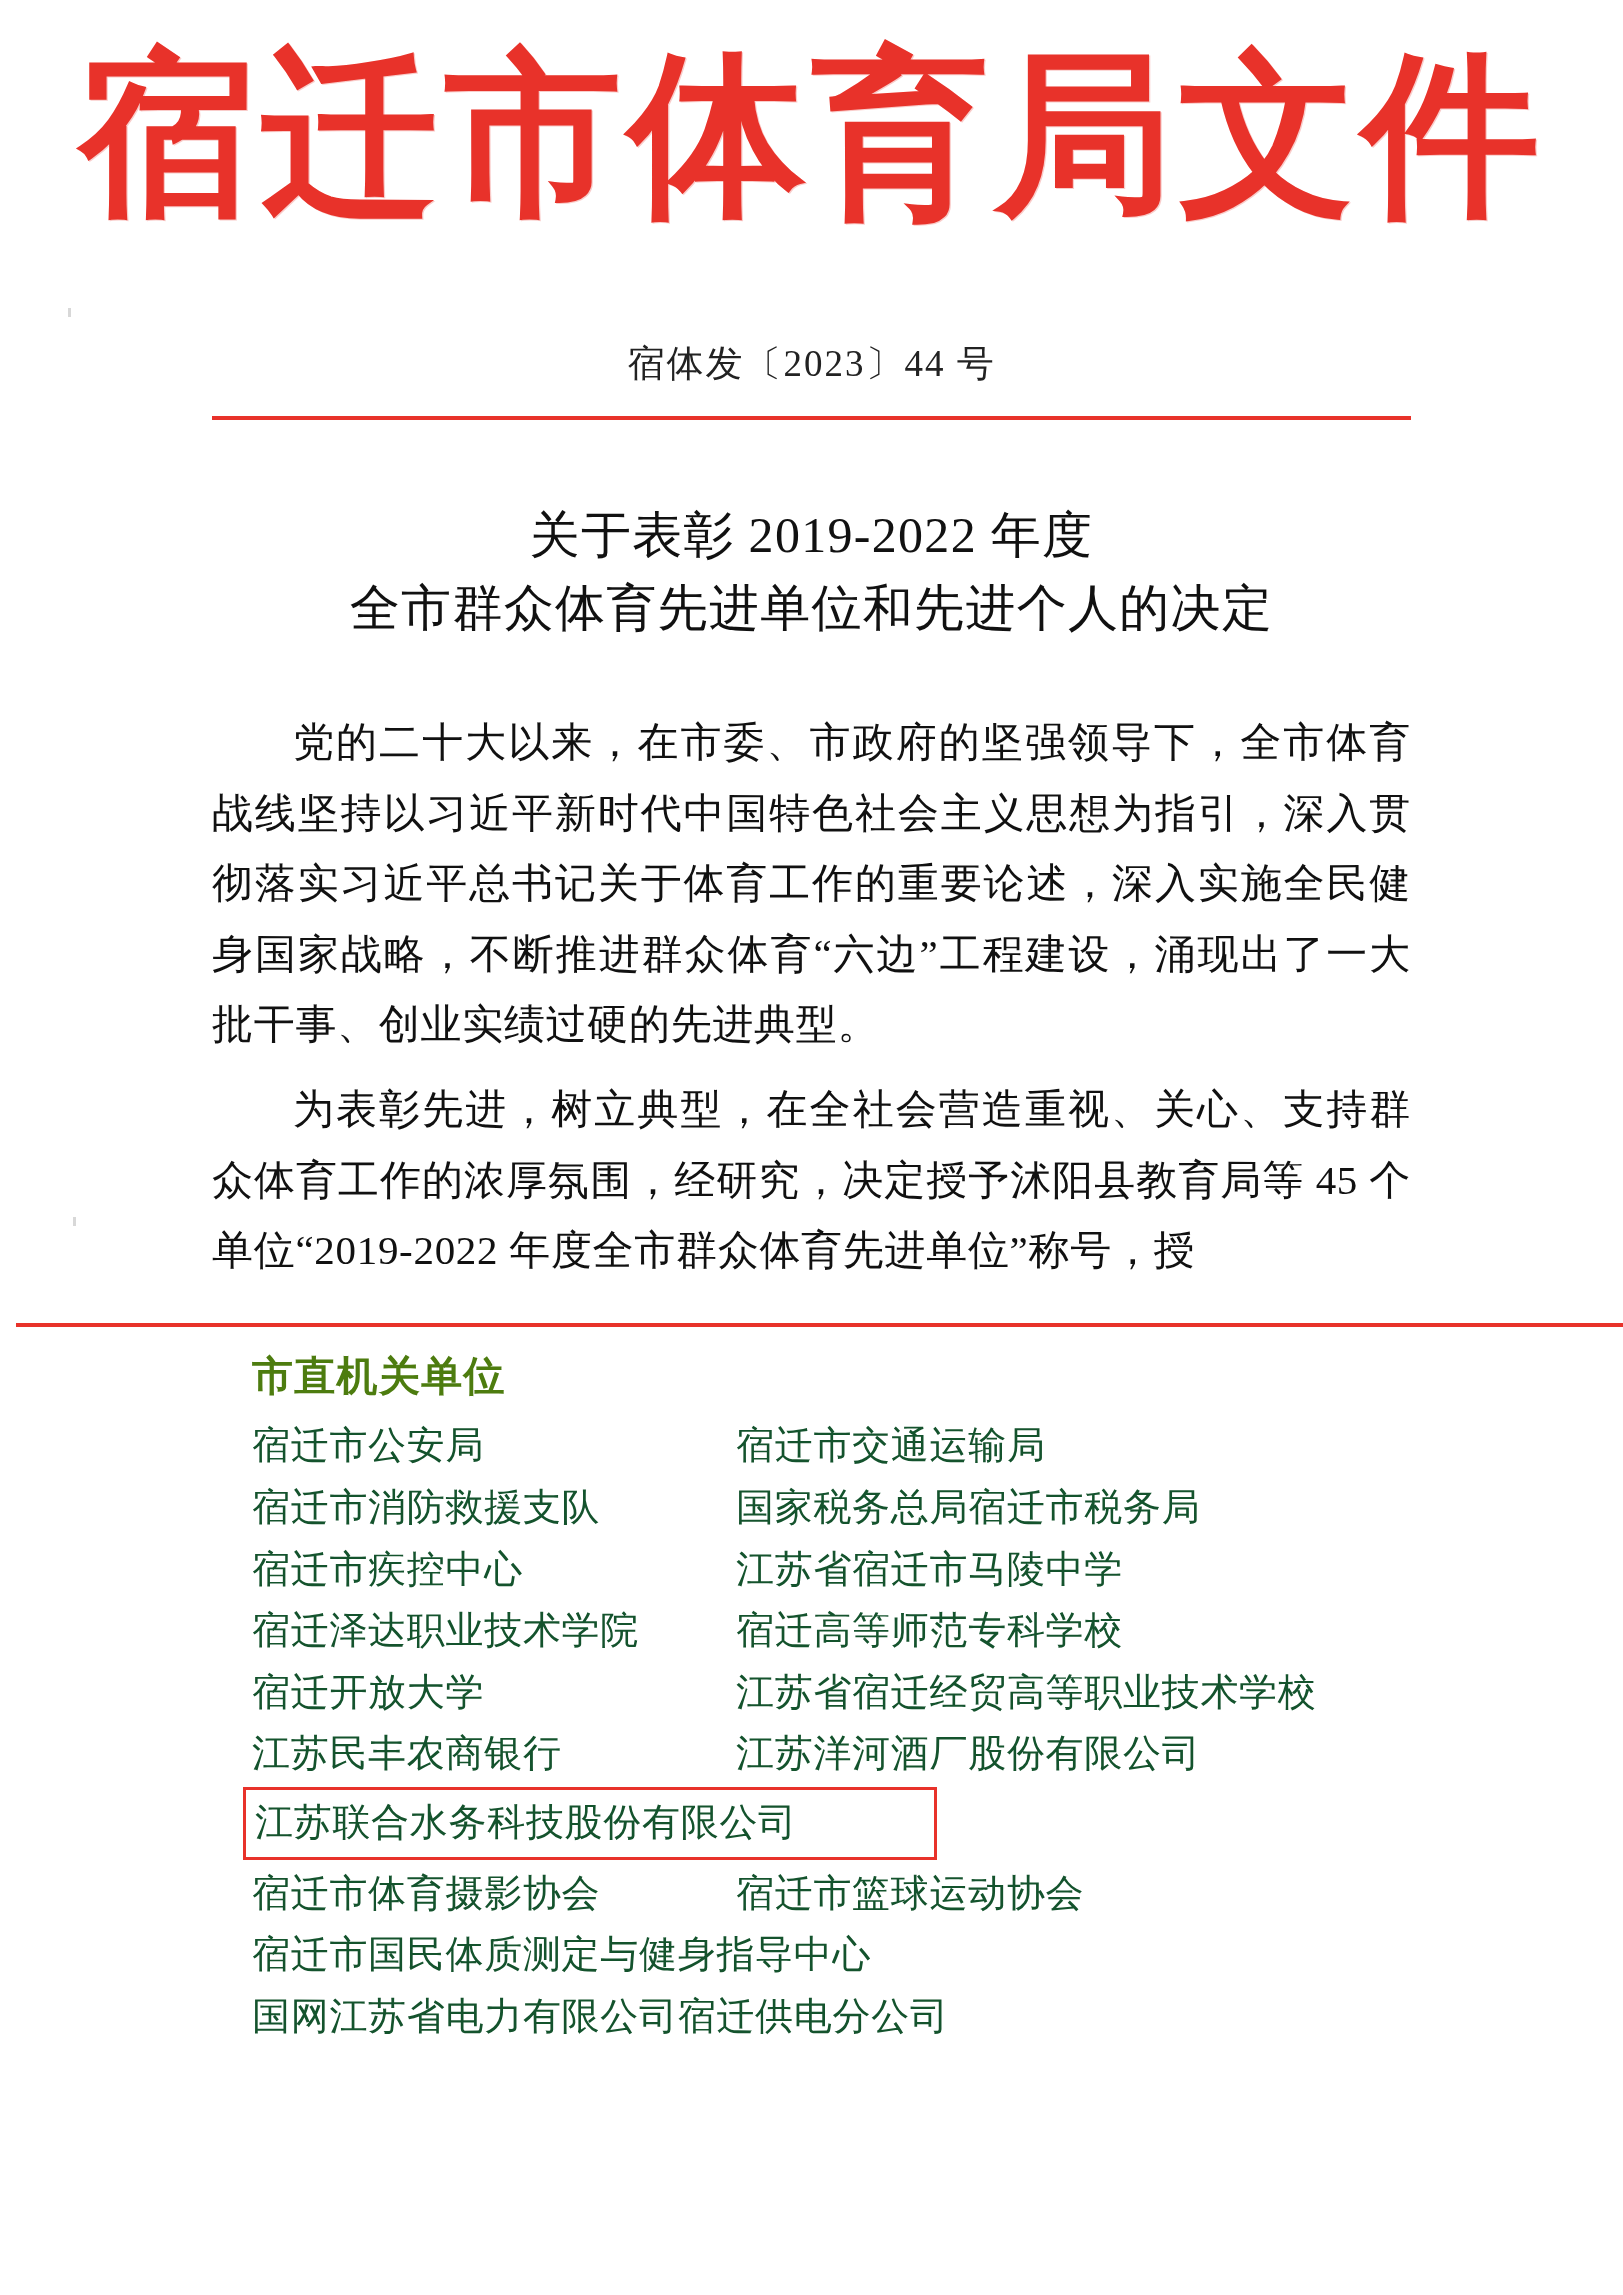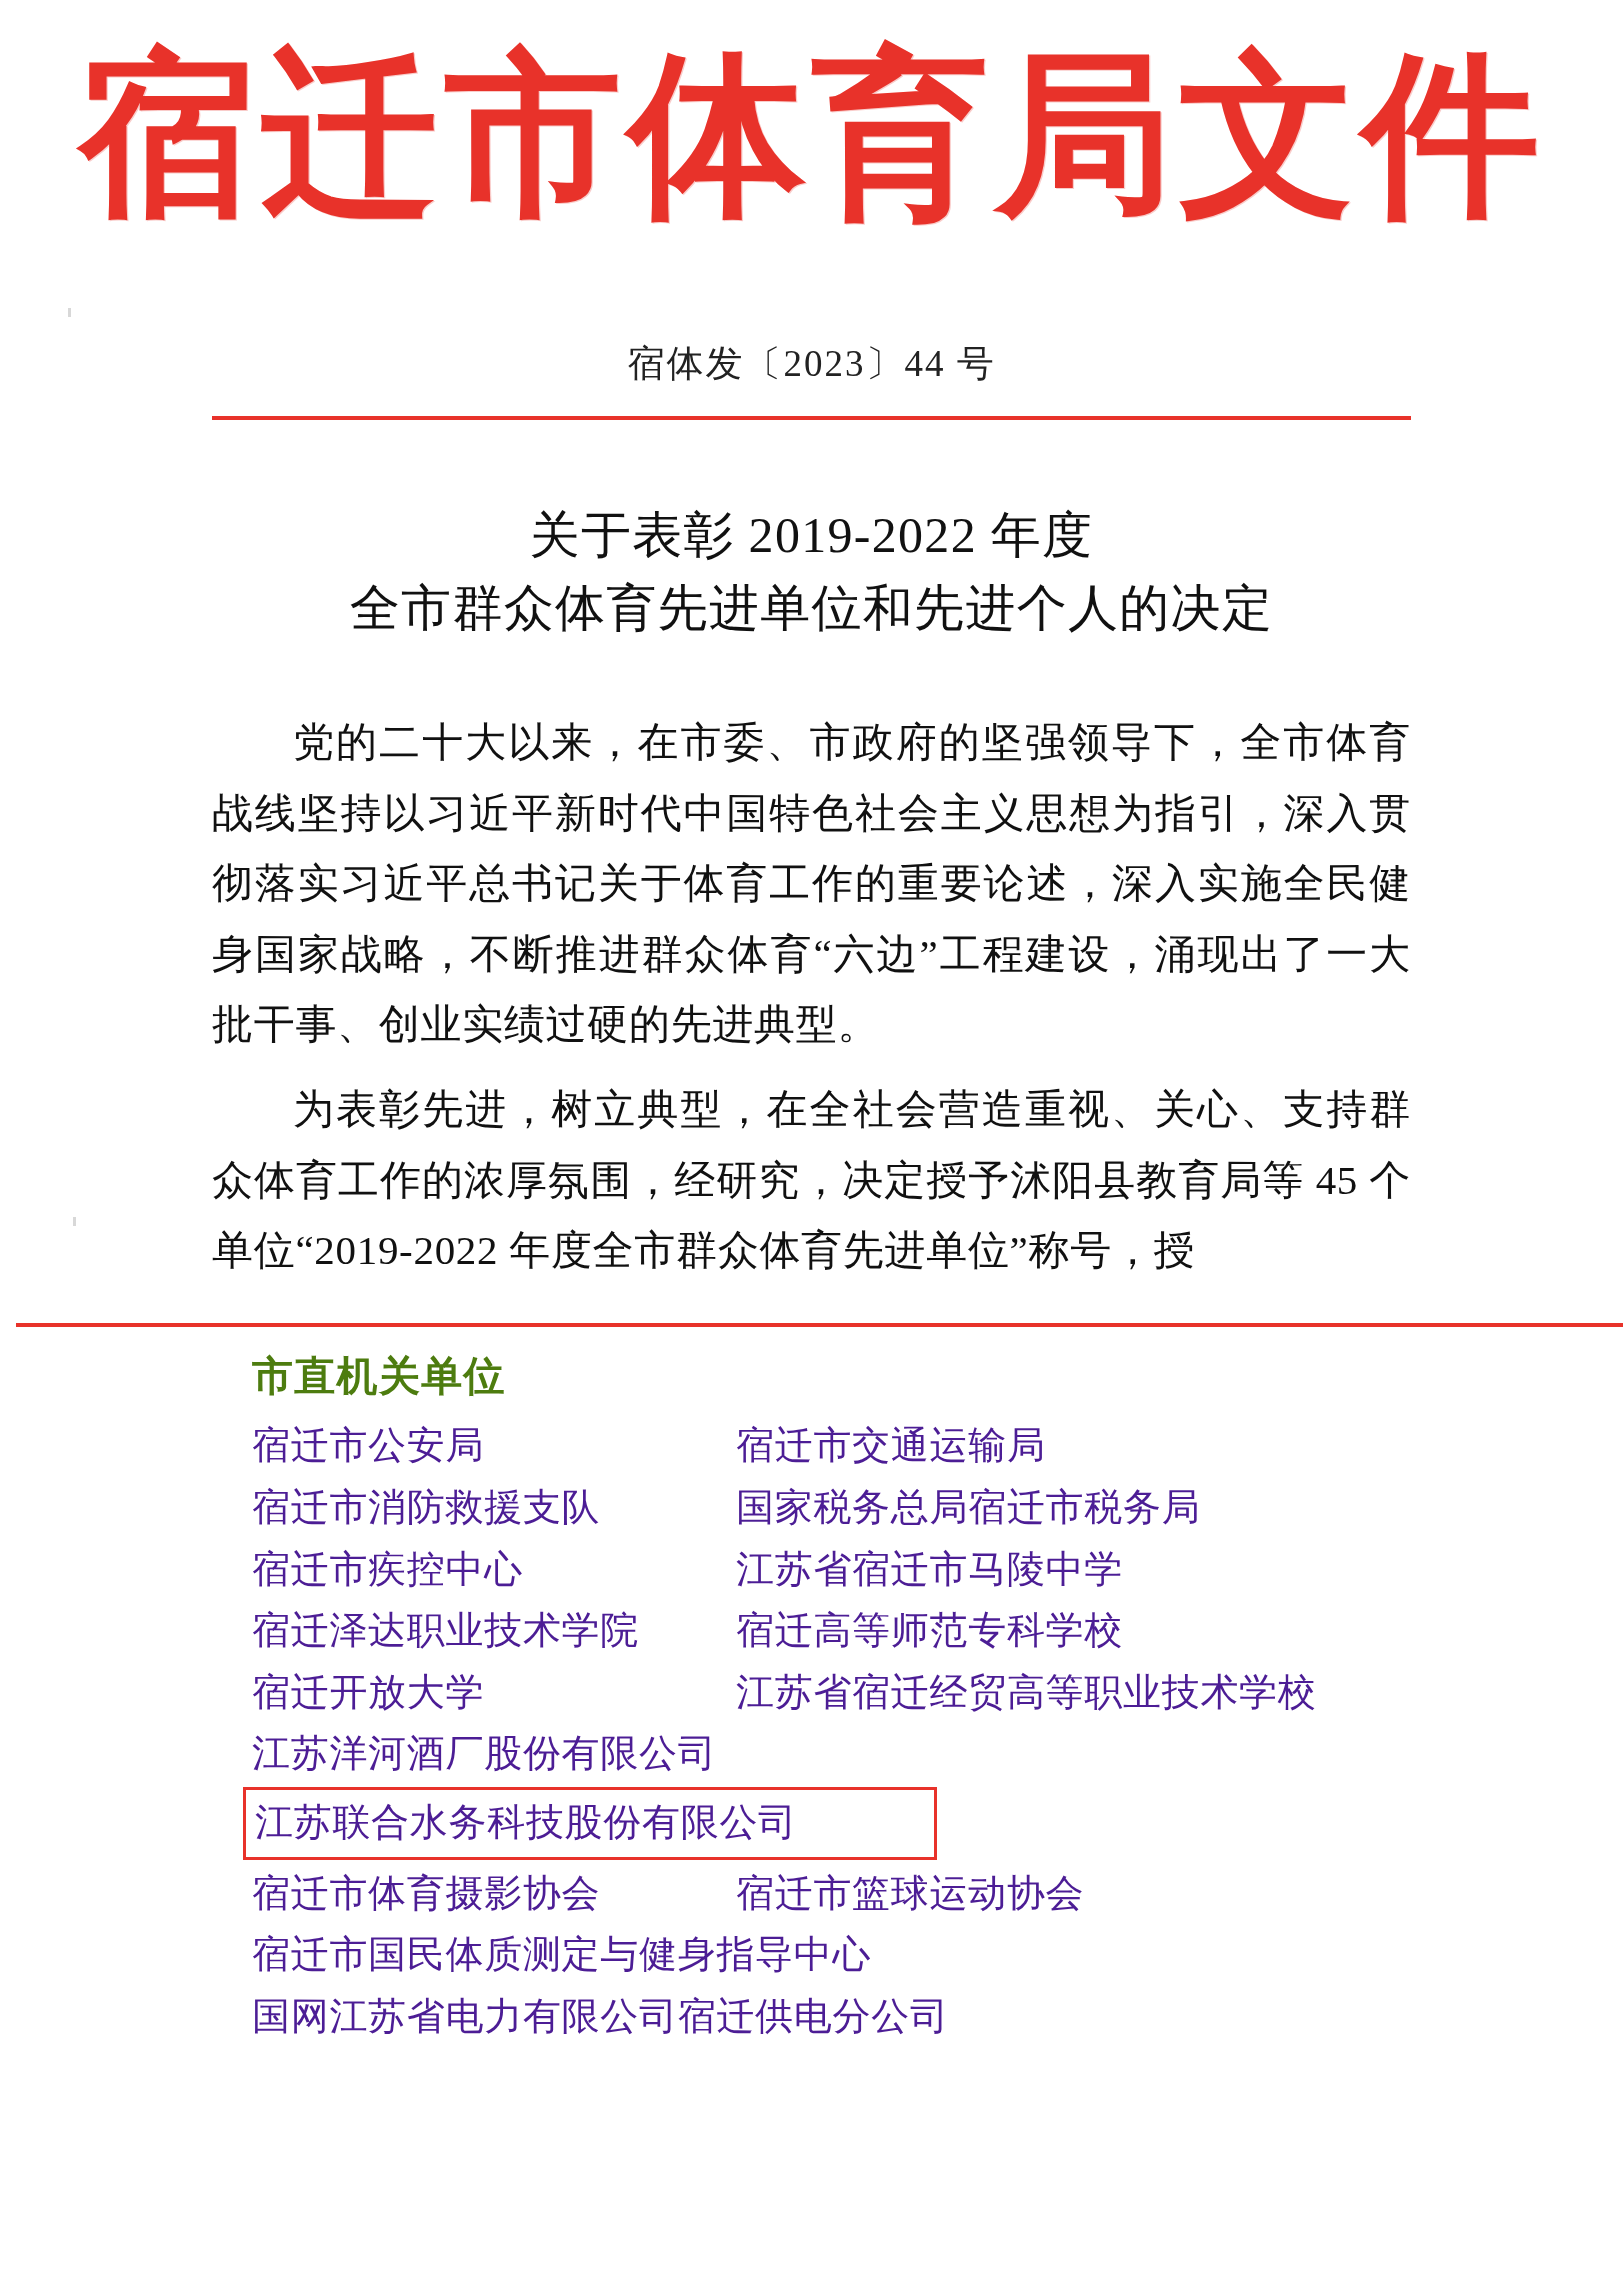--- a/index.html
+++ b/index.html
@@ -99,21 +99,21 @@
     font-size: 41px;
     letter-spacing: 1.3px;
     margin-bottom: 11.8px;
     color: #4d7c0f;
   }
   .list-row {
     display: flex;
     font-size: 38px;
     line-height: 1.62;
     letter-spacing: 0.7px;
-    color: #4c1d95;
+    color: #14532d;
   }
   .list-col-a {
     width: 484px;
     flex: 0 0 484px;
   }
   .list-col-b {
     flex: 1 1 auto;
   }
   .list-col-b.highlight {
     display: inline-block;
@@ -188,20 +188,21 @@
       <div class="list-col-a">宿迁泽达职业技术学院</div>
       <div class="list-col-b">宿迁高等师范专科学校</div>
     </div>
 
     <div class="list-row">
       <div class="list-col-a">宿迁开放大学</div>
       <div class="list-col-b">江苏省宿迁经贸高等职业技术学校</div>
     </div>
 
     <div class="list-row">
+      <div class="list-col-a">江苏民丰农商银行</div>
       <div class="list-col-b">江苏洋河酒厂股份有限公司</div>
     </div>
 
 
     <div class="list-row">
       <div class="list-col-b highlight">江苏联合水务科技股份有限公司</div>
     </div>
 
     <div class="list-row">
       <div class="list-col-a">宿迁市体育摄影协会</div>

